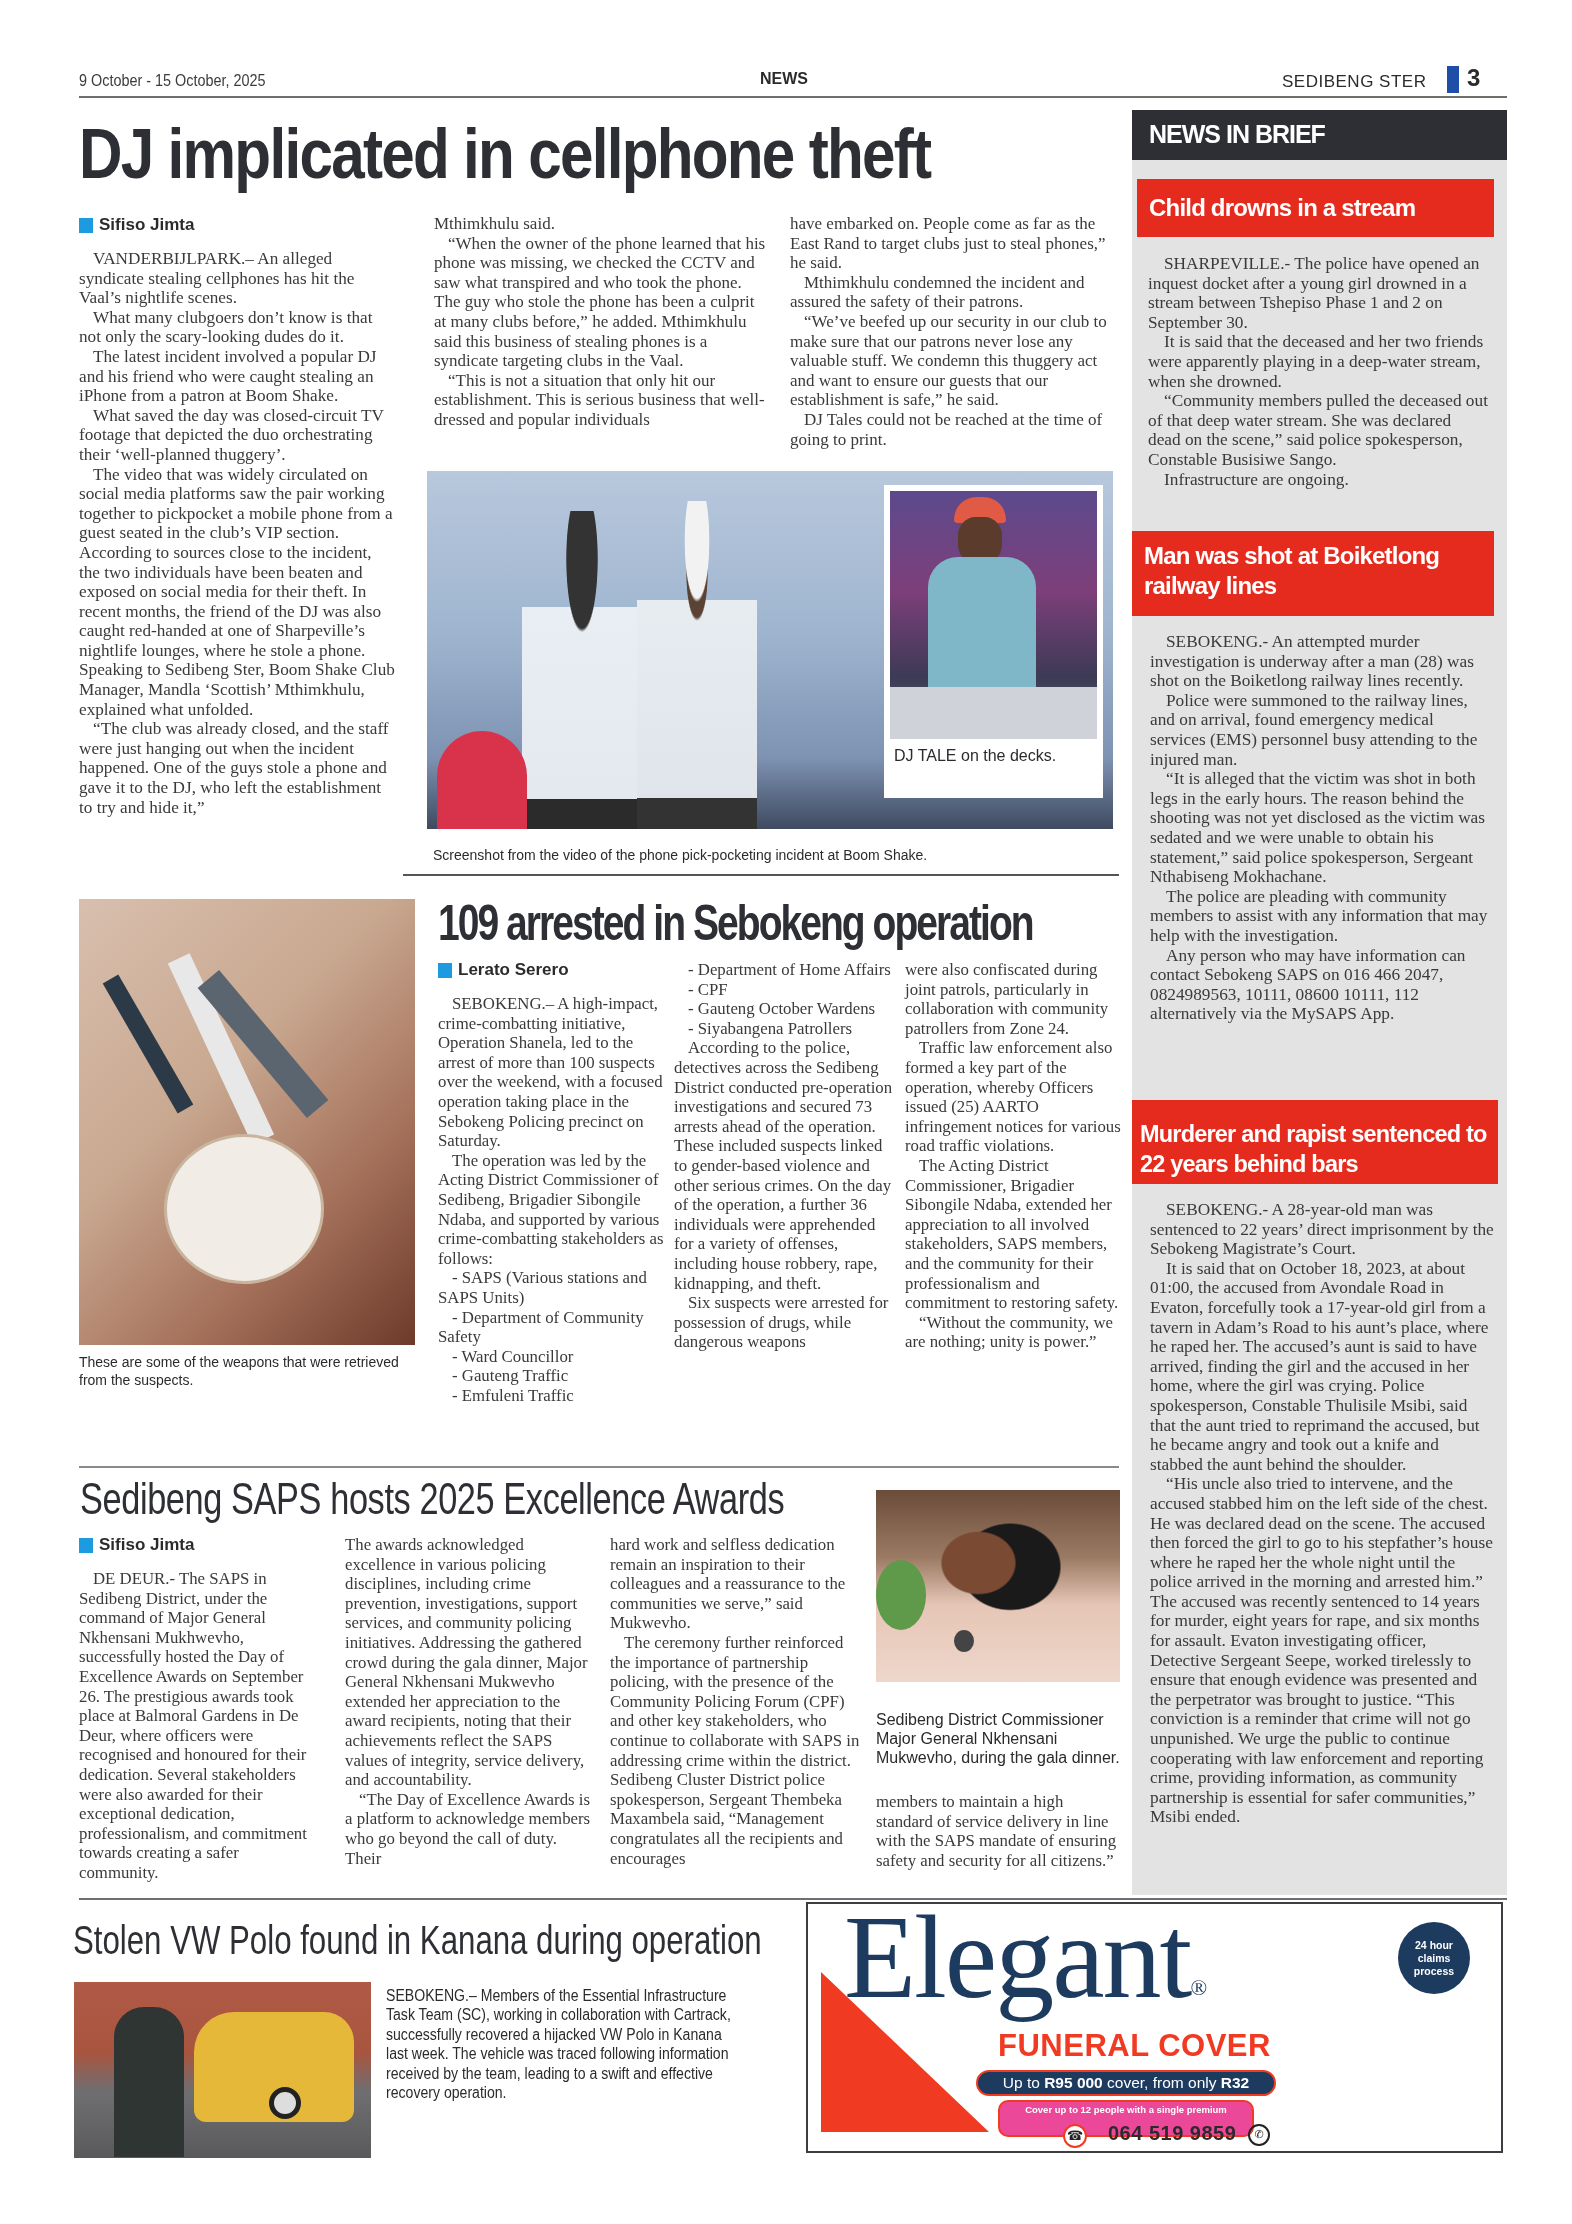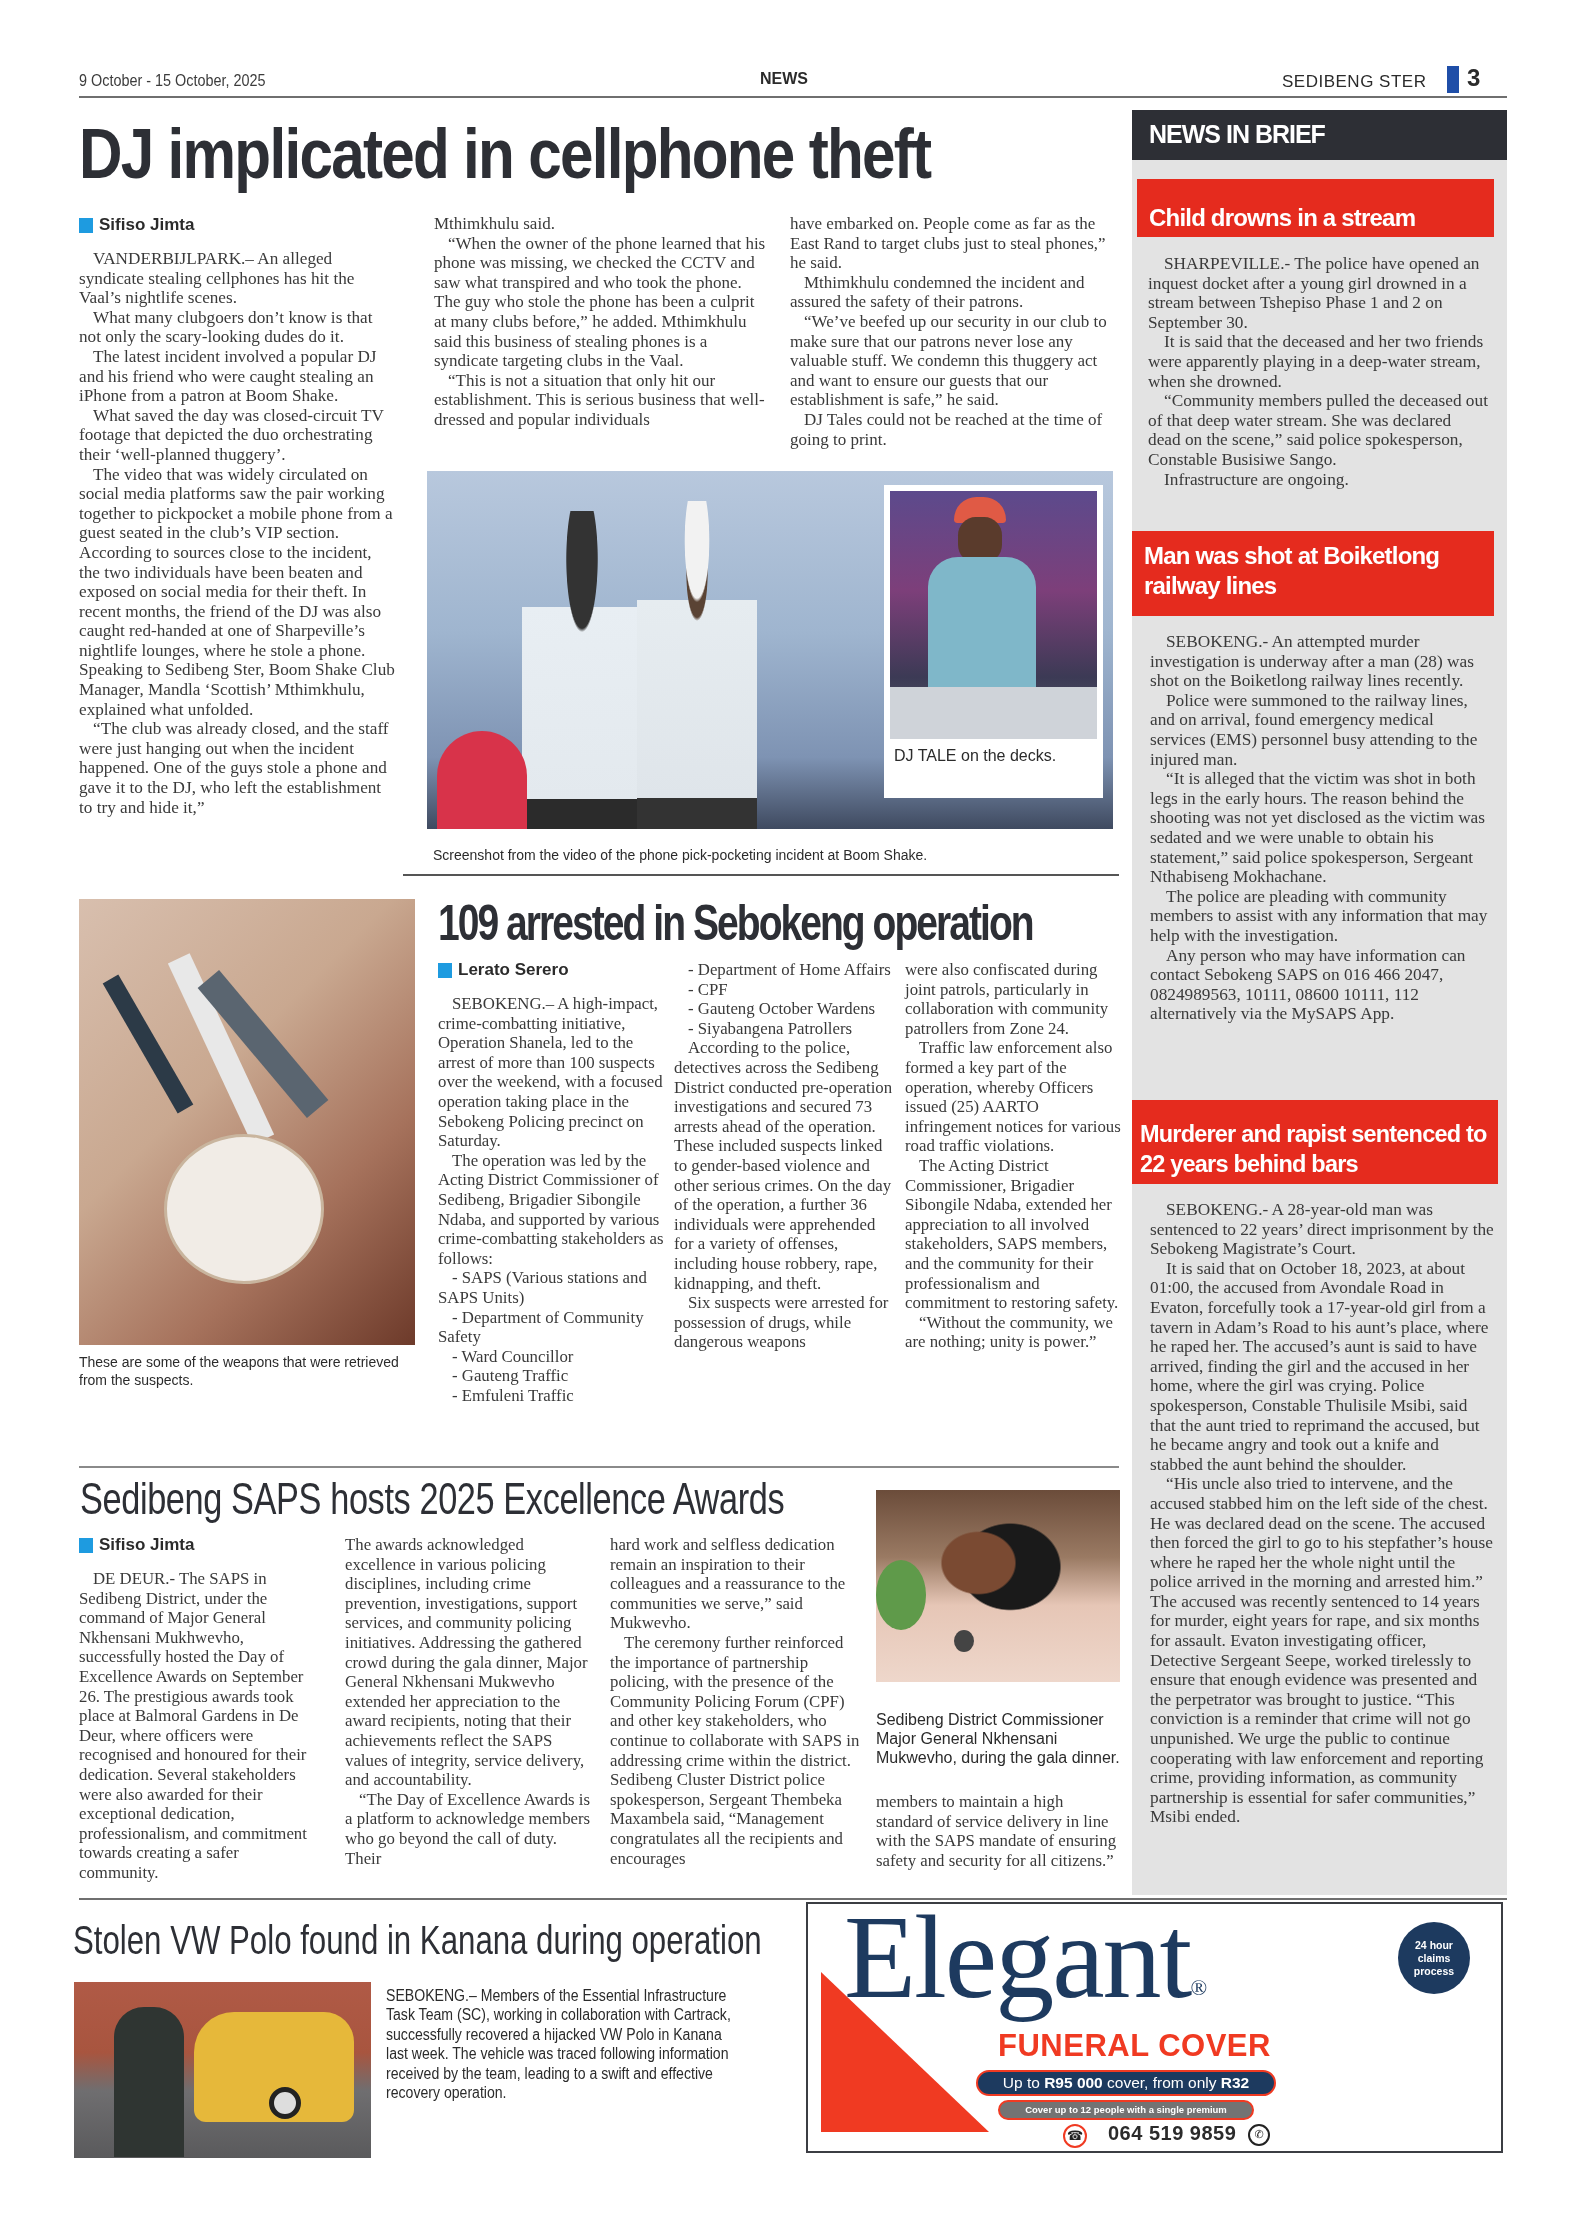--- a/index.html
+++ b/index.html
@@ -180,30 +180,30 @@
   </div>
   <div class="abs sans" style="left:590px;top:18px;width:72px;height:72px;border-radius:50%;background:#1d3a5f;color:#fff;font-size:10.5px;font-weight:bold;line-height:13px;text-align:center;padding-top:17px">
     <div>24 hour</div>
     <div>claims</div>
     <div>process</div>
   </div>
   <div class="abs sans" style="left:190px;top:124px;font-size:31px;font-weight:bold;color:#f03a22;letter-spacing:.5px">FUNERAL COVER</div>
   <div class="abs sans" style="left:168px;top:166px;width:300px;height:26px;border-radius:13px;background:#1d3a5f;border:2px solid #f03a22;color:#fff;font-size:15.5px;line-height:22px;text-align:center;white-space:nowrap">
     <span>Up to </span><b>R95 000</b><span> cover, from only </span><b>R32</b>
   </div>
-  <div class="abs sans" style="left:190px;top:196px;width:256px;height:20px;border-radius:10px;background:#737373;border:2px solid #f03a22;color:#fff;font-size:9.5px;font-weight:bold;line-height:16px;text-align:center;white-space:nowrap">Cover up to 12 people with a single premium</div>
+  <div class="abs sans" style="left:190px;top:196px;width:256px;height:37px;border-radius:10px;background:#ec4899;border:2px solid #f03a22;color:#fff;font-size:9.5px;font-weight:bold;line-height:16px;text-align:center;white-space:nowrap">Cover up to 12 people with a single premium</div>
   <div class="abs" style="left:255px;top:220px;width:24px;height:24px;border-radius:50%;border:2px solid #f03a22;background:#fff;font-size:13px;line-height:20px;text-align:center;color:#222">☎</div>
   <div class="abs sans" style="left:300px;top:218px;font-size:20px;font-weight:bold;color:#2b2b2b;letter-spacing:.5px">064 519 9859</div>
   <div class="abs" style="left:440px;top:220px;width:22px;height:22px;border-radius:50%;border:2.5px solid #222;font-size:11px;line-height:17px;text-align:center;color:#222">✆</div>
 </div>
 
 <div class="abs sidebar"></div>
 <div class="abs nib">NEWS IN BRIEF</div>
 
-<div class="red-head" style="left:1137px;top:179px;width:357px;height:58px;padding-top:24px">Child drowns in a stream</div>
+<div class="red-head" style="left:1137px;top:179px;width:357px;height:58px;padding-top:14px">Child drowns in a stream</div>
 <div class="side-text" style="left:1148px;top:254px;width:340px">
   <p>SHARPEVILLE.- The police have opened an inquest docket after a young girl drowned in a stream between Tshepiso Phase 1 and 2 on September 30.</p>
   <p>It is said that the deceased and her two friends were apparently playing in a deep-water stream, when she drowned.</p>
   <p>“Community members pulled the deceased out of that deep water stream. She was declared dead on the scene,” said police spokesperson, Constable Busisiwe Sango.</p>
   <p>Infrastructure are ongoing.</p>
 </div>
 
 <div class="red-head" style="left:1132px;top:531px;width:362px;height:85px;padding-top:10px">Man was shot at Boiketlong railway lines</div>
 <div class="side-text" style="left:1150px;top:632px;width:340px">
   <p>SEBOKENG.- An attempted murder investigation is underway after a man (28) was shot on the Boiketlong railway lines recently.</p>

